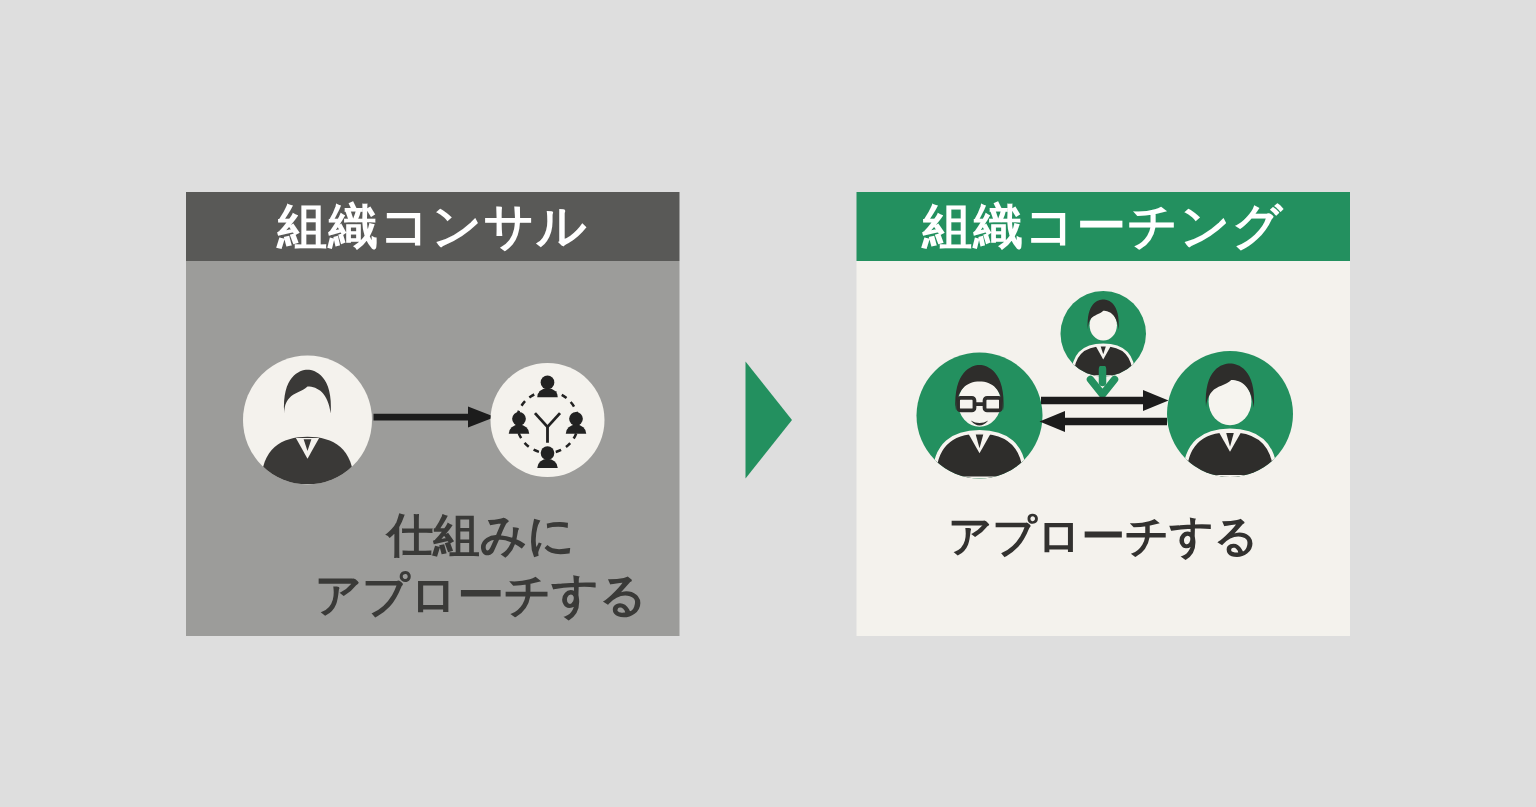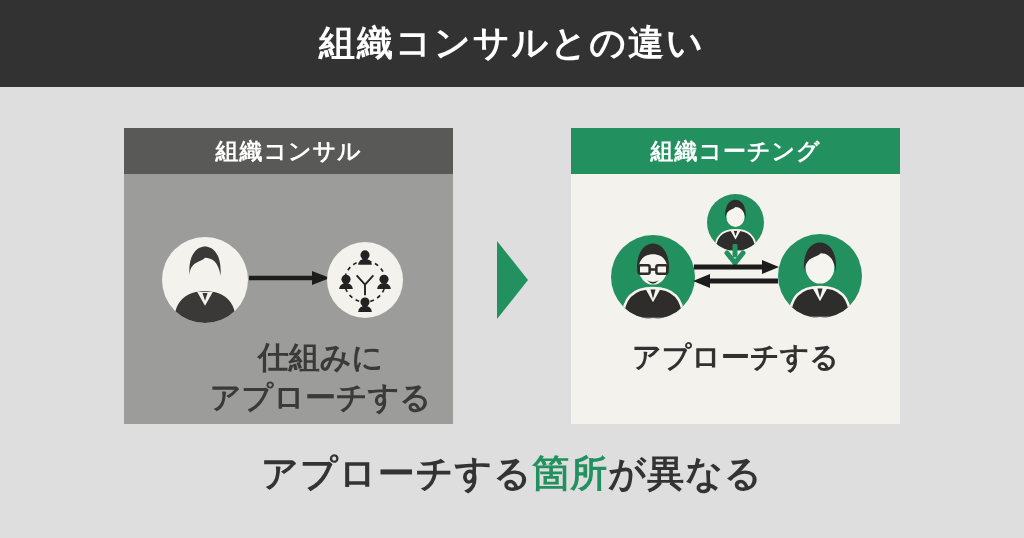--- a/index.html
+++ b/index.html
@@ -9,21 +9,21 @@
   
   .title-bar { position:absolute; left:0; top:0; width:1024px; height:87px;
                background:#323232; display:flex; align-items:center; justify-content:center; }
   .title-bar .title { color:#ffffff; font-size:36px; font-weight:bold; letter-spacing:2px; }
 
   
   .panel { position:absolute; top:128px; width:329px; height:296px; }
   .panel-consult { left:124px; }
   .panel-coaching { left:571px; }
   .panel-header { height:46px; display:flex; align-items:center; justify-content:center;
-                  color:#ffffff; font-size:23px; font-weight:bold; letter-spacing:1px; }
+                  color:#ffffff; font-size:33px; font-weight:bold; letter-spacing:1px; }
   .panel-consult .panel-header { background:#595957; }
   .panel-coaching .panel-header { background:#23905f; }
   .panel-body { position:relative; width:100%; height:250px; }
   .panel-consult .panel-body { background:#9c9c9a; }
   .panel-coaching .panel-body { background:#f4f2ed; }
 
   .circle { position:absolute; border-radius:50%; overflow:hidden; }
   .circle svg { display:block; width:100%; height:100%; }
   .light-circle { background:#f4f2ed; }
   .green-circle { background:#23905f; }
@@ -53,23 +53,20 @@
   
   .footer-note { position:absolute; left:0; top:449px; width:1024px; text-align:center;
                  font-size:37px; font-weight:bold; color:#333333; letter-spacing:1px; }
   .footer-note .hl { color:#23905f; }
 </style>
 </head>
 <body>
 
 <div class="canvas">
 
-  <header class="title-bar">
-    <div class="title">組織コンサルとの違い</div>
-  </header>
 
   <section class="panel panel-consult">
     <div class="panel-header">組織コンサル</div>
     <div class="panel-body">
 
       <div class="circle light-circle c-circle-person">
         <svg viewBox="0 0 100 100">
           <ellipse cx="50" cy="40" rx="16" ry="18" fill="#f4f2ed"></ellipse>
           <path d="M32,45 C30,16 44,11 50,11 C56,11 70,16 68,45 C66,29 58,24 50,24 C46,28 39,29 36,33 C33,36 32,40 32,45 Z" fill="#3a3937"></path>
           <path d="M14,100 C14,72 30,63 50,63 C70,63 86,72 86,100 Z" fill="#3a3937"></path>
@@ -166,17 +163,14 @@
           <polygon points="47,65 53,65 50,76" fill="#2e2d2b"></polygon>
         </svg>
       </div>
 
       <p class="caption">
         <span>アプローチする</span>
       </p>
     </div>
   </section>
 
-  <div class="footer-note">
-    <span>アプローチする</span><span class="hl">箇所</span><span>が異なる</span>
-  </div>
 
 </div>
 
 </body></html>

